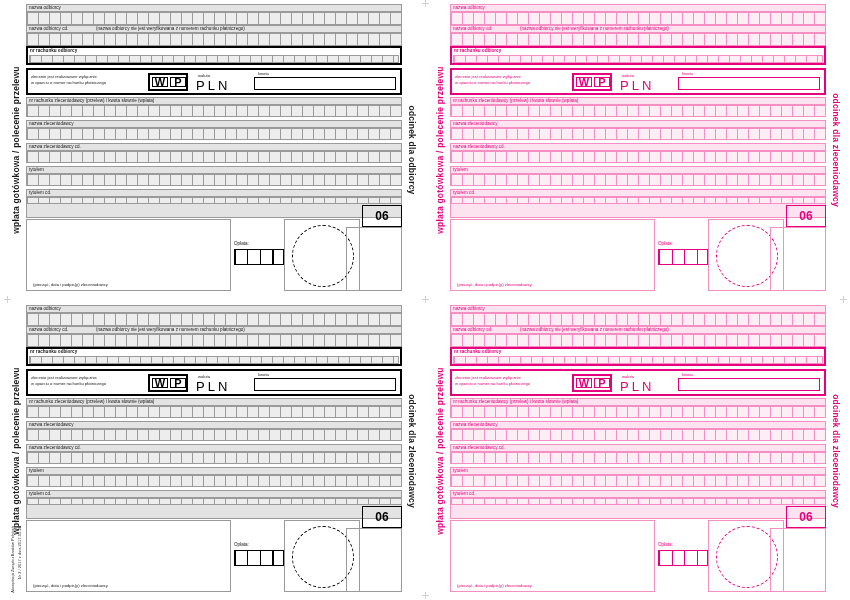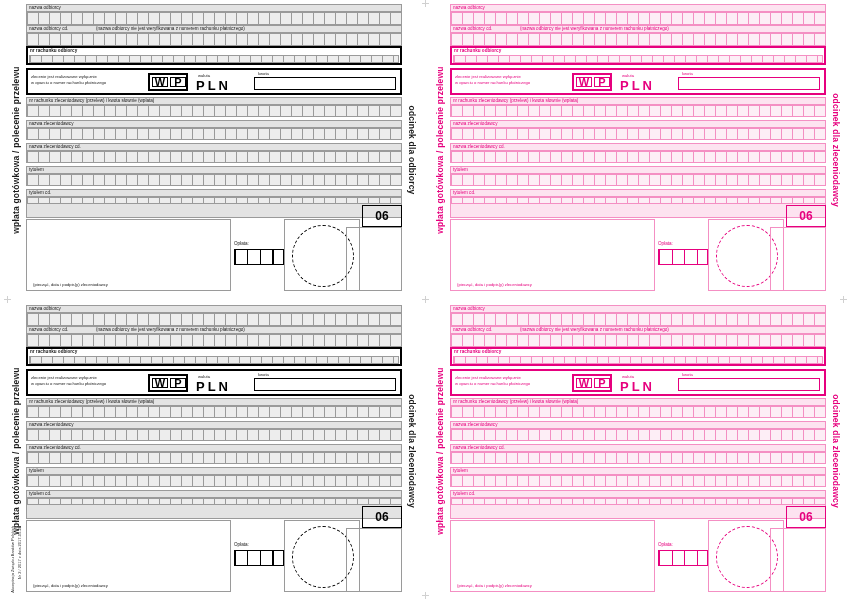--- a/index.html
+++ b/index.html
@@ -53,21 +53,21 @@
   .lbl.b{font-weight:bold;}
 
   
   .heavy{position:absolute;border:2px solid var(--strong);box-sizing:border-box;background:transparent;}
 
   
   .wp{position:absolute;border:2px solid var(--strong);box-sizing:border-box;background:#fff;}
   .wpcell{position:absolute;top:2px;bottom:2px;border:1px solid var(--strong);
           box-sizing:border-box;display:flex;align-items:center;justify-content:center;
           font-size:11px;font-weight:bold;color:var(--ink);background:#fff;}
-  .pln{position:absolute;font-size:13px;font-weight:bold;color:var(--ink);letter-spacing:3px;}
+  .pln{position:absolute;font-size:13px;font-weight:normal;color:var(--ink);letter-spacing:3px;}
   .tiny{position:absolute;font-size:4.2px;color:var(--label);white-space:nowrap;}
 
   
   .btm{position:absolute;left:0;right:0;bottom:0;height:72px;}
   .signbox{position:absolute;left:0;top:0;width:205px;height:72px;border:1px solid var(--line);box-sizing:border-box;}
   .signtxt{position:absolute;left:6px;bottom:3px;font-size:4.2px;color:var(--label);}
   .oplata{position:absolute;left:208px;top:22px;font-size:4.6px;color:var(--label);}
   .oplbox{position:absolute;left:208px;top:30px;width:50px;height:16px;border:1px solid var(--ink);
           box-sizing:border-box;
           background-image:repeating-linear-gradient(to right, var(--ink) 0 1px, transparent 1px 12.5px);}

